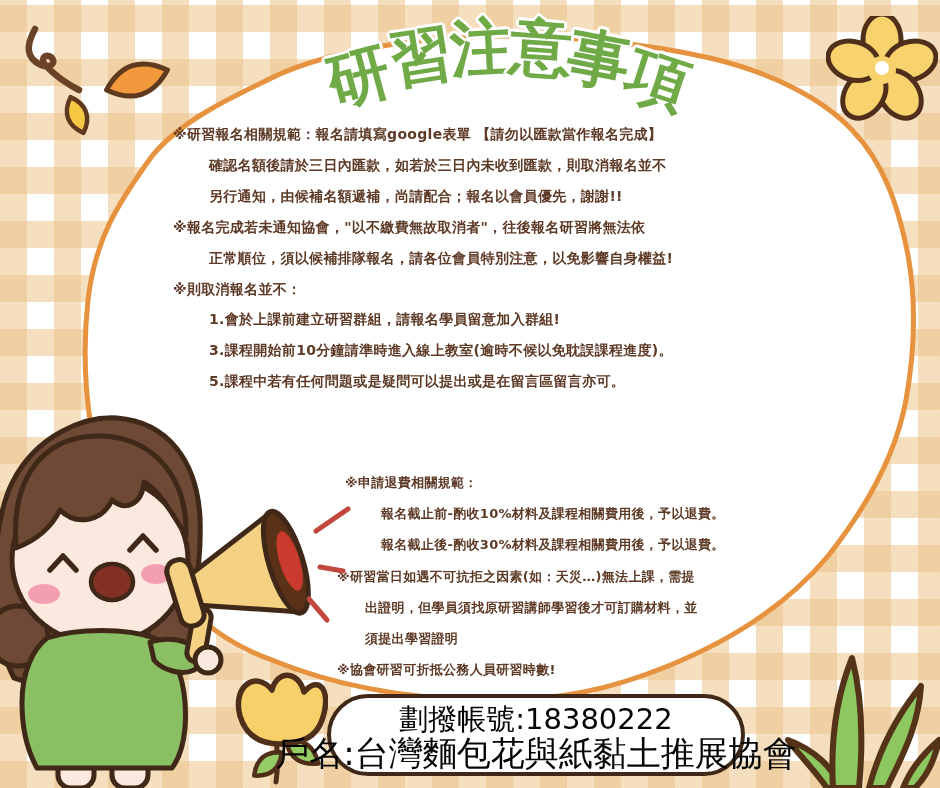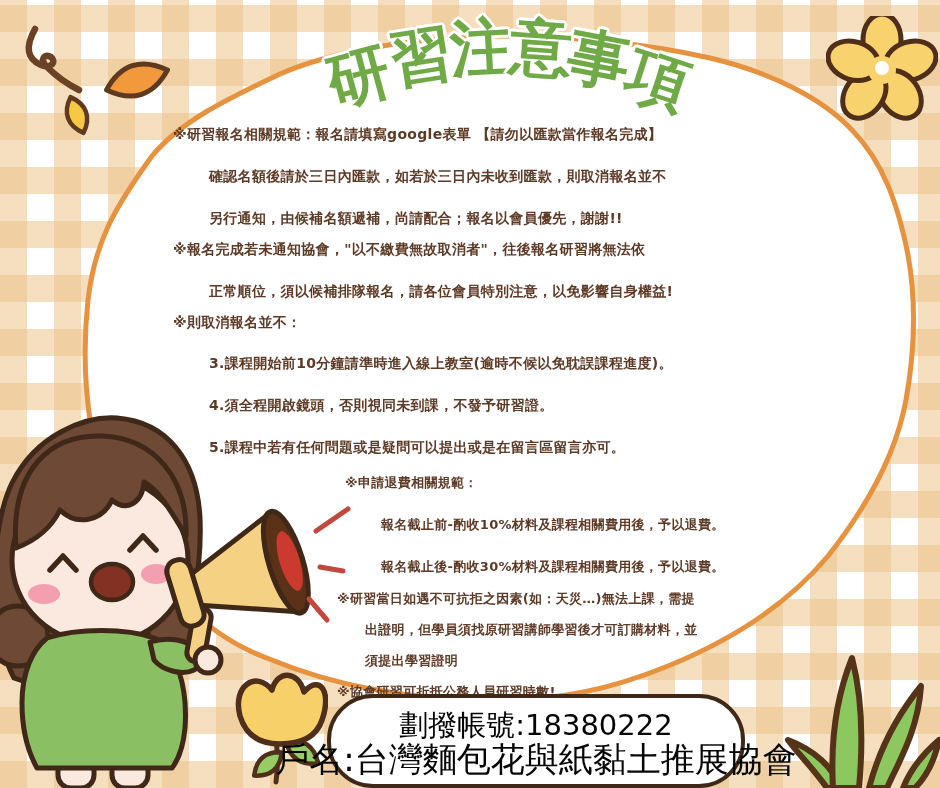--- a/index.html
+++ b/index.html
@@ -39,24 +39,24 @@
   #notice{left:165px;top:119px;}
   #refund{left:337px;top:467px;}
   .txt-line{
     font-size:14px;font-weight:bold;color:#5d3a26;
     line-height:30.9px;white-space:nowrap;letter-spacing:0.3px;
   }
   #refund .txt-line{font-size:13px;line-height:31.2px;}
   .ind0{margin-left:0;}
   .ind1{margin-left:8px;}
   .ind2{margin-left:28px;}
-  .ind3{margin-left:44px;margin-top:11px;}
+  .ind3{margin-left:44px;}
 
   .pill{
-    position:absolute;left:327px;top:694px;width:418px;height:94px;
+    position:absolute;left:327px;top:694px;width:418px;height:82px;
     background:#fff;border:4px solid #3f2817;border-radius:46px;z-index:6;
     display:flex;flex-direction:column;align-items:center;justify-content:center;
     box-sizing:border-box;
   }
   .pill-line1{font-size:29px;color:#050505;font-weight:500;line-height:36px;white-space:nowrap;}
   .pill-line2{font-size:34px;color:#050505;font-weight:500;line-height:32px;white-space:nowrap;}
 </style>
 </head>
 <body>
 
@@ -123,22 +123,22 @@
     <span class="tc tc5">項</span>
   </div>
 
   <div id="notice" class="textblock">
       <div class="txt-line ind1">※研習報名相關規範：報名請填寫google表單 【請勿以匯款當作報名完成】</div>
       <div class="txt-line ind3">確認名額後請於三日內匯款，如若於三日內未收到匯款，則取消報名並不</div>
       <div class="txt-line ind3">另行通知，由候補名額遞補，尚請配合；報名以會員優先，謝謝!!</div>
       <div class="txt-line ind1">※報名完成若未通知協會，"以不繳費無故取消者"，往後報名研習將無法依</div>
       <div class="txt-line ind3">正常順位，須以候補排隊報名，請各位會員特別注意，以免影響自身權益!</div>
       <div class="txt-line ind1">※則取消報名並不：</div>
+      <div class="txt-line ind3">1.會於上課前建立研習群組，請報名學員留意加入群組!</div>
       <div class="txt-line ind3">3.課程開始前10分鐘請準時進入線上教室(逾時不候以免耽誤課程進度)。</div>
-      <div class="txt-line ind3">4.須全程開啟鏡頭，否則視同未到課，不發予研習證。</div>
       <div class="txt-line ind3">5.課程中若有任何問題或是疑問可以提出或是在留言區留言亦可。</div>
     </div>
 
   <div id="refund" class="textblock">
       <div class="txt-line ind1">※申請退費相關規範：</div>
       <div class="txt-line ind3">報名截止前-酌收10%材料及課程相關費用後，予以退費。</div>
       <div class="txt-line ind3">報名截止後-酌收30%材料及課程相關費用後，予以退費。</div>
       <div class="txt-line ind0">※研習當日如遇不可抗拒之因素(如：天災…)無法上課，需提</div>
       <div class="txt-line ind2">出證明，但學員須找原研習講師學習後才可訂購材料，並</div>
       <div class="txt-line ind2">須提出學習證明</div>

